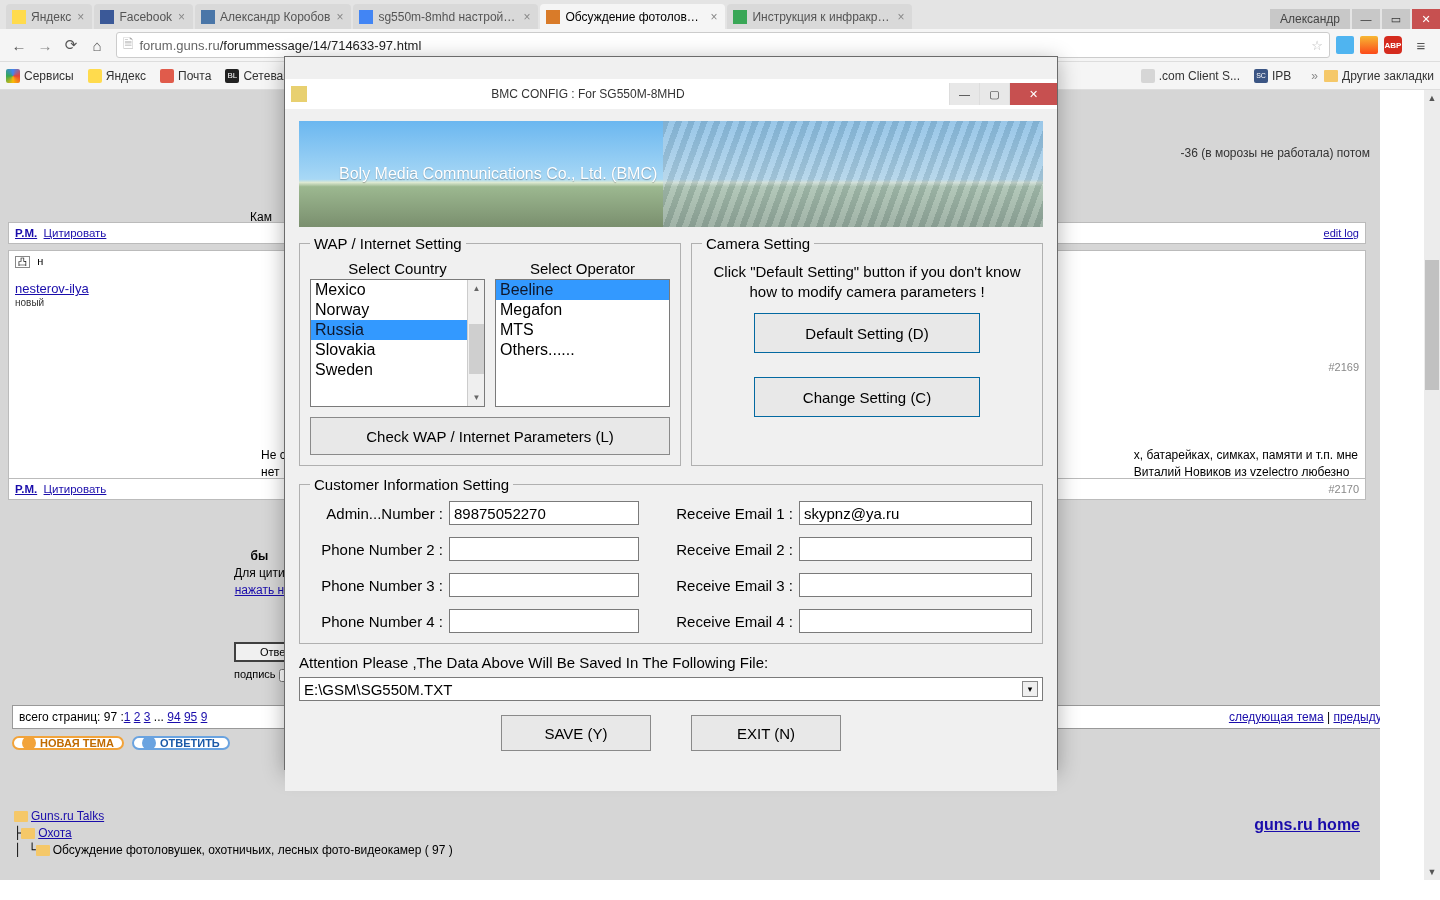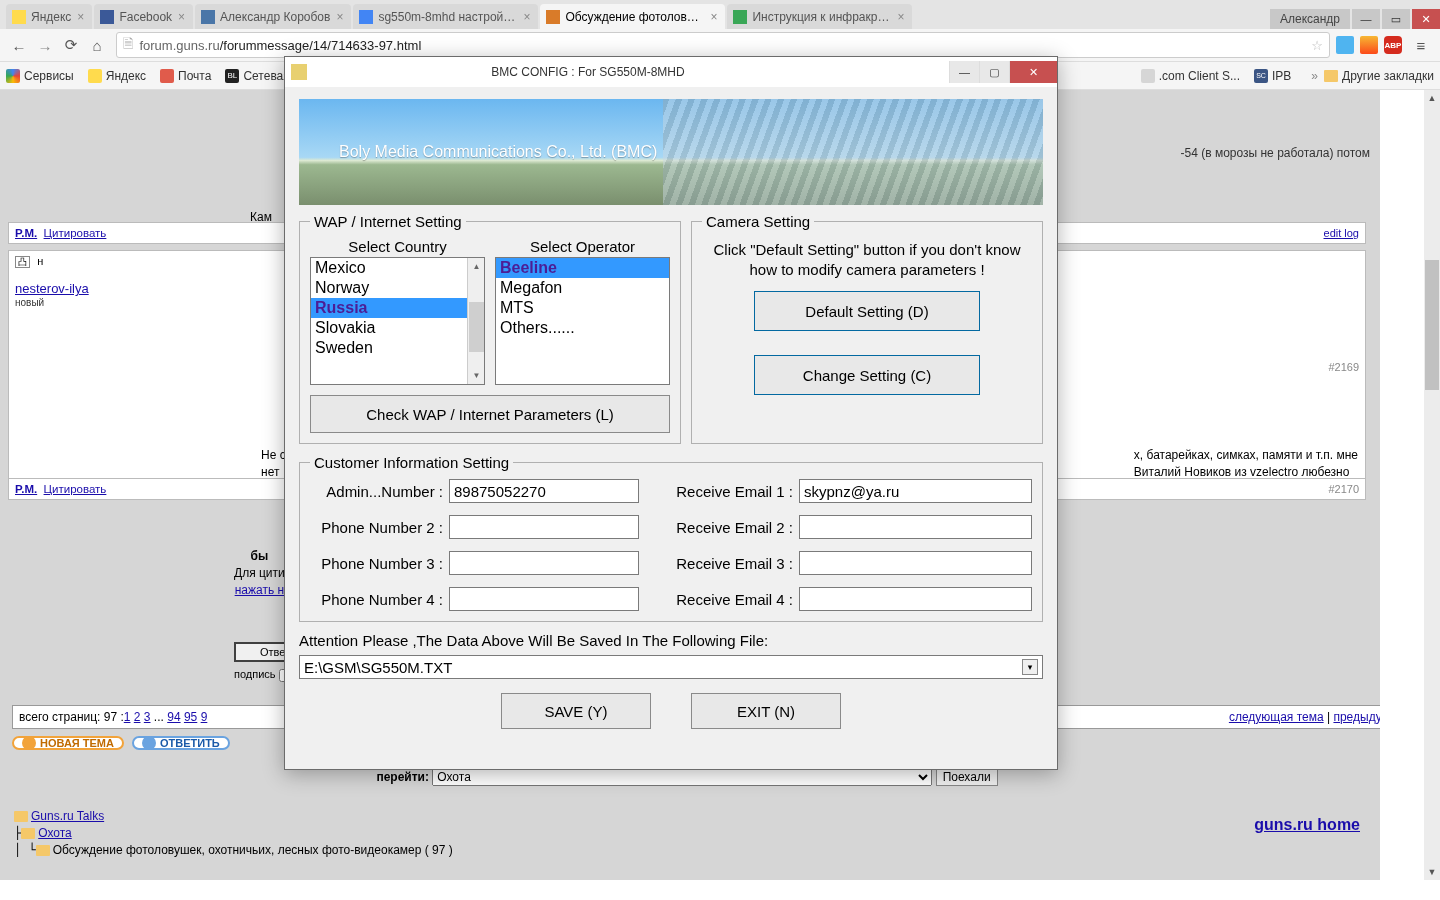--- a/index.html
+++ b/index.html
@@ -59,42 +59,42 @@
   .gotorow { text-align:center; padding:2px; font-size:12px; background:#d6d6d6;}
   .gotorow select { width:500px; font-size:12px;}
   .gotorow .gobtn { background:#f0f0f0; border:1px solid #888; padding:1px 6px; font-size:12px;}
 
   .footer { font-size:12px; padding:6px;}
   .tree { font-family: monospace, Tahoma; font-size:12px; line-height:1.4;}
   .folderi { display:inline-block; width:14px; height:11px; background:#f5c869; vertical-align:middle; margin-right:3px; border-radius:1px;}
 
   
   .appwin { position: absolute; left: 284px; top: 56px; width: 774px; height: 714px; background: #f0f0f0; border: 1px solid #6b6b6b; box-shadow: 0 4px 20px rgba(0,0,0,0.3); }
-  .titlebar { height: 30px; background: #fff; display: flex; align-items: center; font-size: 12px; color: #333; padding-left: 6px; }
+  .titlebar { height: 30px; background: #fff; display: flex; align-items: center; font-size: 12px; color: #333; padding-left: 6px; margin-top: 22px; }
   .titlebar .ttl { flex: 1; text-align: center; margin-left:-80px;}
   .titlebar .tico { width:16px; height:16px; background:#e8d070;}
   .wctl { width: 30px; height: 22px; display: flex; align-items: center; justify-content: center; font-size: 11px; border-left:1px solid #ddd; background:#e8e8e8;}
   .wctl.red { background: #c75050; color: #fff; width:48px;}
   .appbody { padding: 12px 14px; background: #f0f0f0; height: calc(100% - 30px); font-family: "Times New Roman", serif;}
 
   .banner { height: 106px; background: linear-gradient(to bottom, #6bb7f0 0%, #a8d8f5 55%, #dce9d2 58%, #9cb890 62%, #7a8f6e 100%); display:flex; align-items:center; padding-left:40px; color:#fff; font-size:16px; text-shadow:0 1px 1px rgba(0,0,0,.3); position:relative; overflow:hidden;}
   .banner .bld { position:absolute; right:0; top:0; width:380px; height:106px; background: repeating-linear-gradient(110deg, rgba(150,170,180,.5) 0 6px, rgba(200,215,225,.5) 6px 12px);}
   .banner .txt { position:relative; z-index:1;}
 
   .row2 { display:flex; gap:10px; margin-top:8px;}
   fieldset { border:1px solid #b0b0b0; padding:8px 10px 10px 10px; font-size:14px;}
   fieldset > legend { padding:0 4px; font-size:15px;}
   .fs-wap { flex: 0 0 382px;}
   .fs-cam { flex: 1;}
   .selrow { display:flex; gap:10px;}
   .selcol { flex:1; text-align:center;}
   .selcol .lbl { font-size:15px; margin-bottom:2px;}
   .lst { width:100%; height:128px; border:1px solid #7a7a7a; background:#fff; font-family:"Times New Roman", Tahoma; font-size:16px; text-align:left; overflow:hidden; position:relative;}
   .lst .opt { padding:0 4px; line-height:20px;}
-  .lst .opt.sel { background:#3399ff; color:#4c1d95;font-weight:bold;}
+  .lst .opt.sel { background:#3399ff; color:#0f172a;}
   .lst .sbv { position:absolute; right:0; top:0; width:17px; height:100%; background:#efefef; border-left:1px solid #ccc;}
   .lst .sbv .th { position:absolute; left:1px; width:15px; height:50px; top:44px; background:#cfcfcf;}
   .lst .sbv .ar { position:absolute; left:0; width:17px; height:17px; display:flex; align-items:center; justify-content:center; font-size:8px; color:#666;}
   .wbtn { width:100%; height:38px; border:1px solid #8a8a8a; background:#e8e8e8; font-size:15px; font-family:inherit; margin-top:10px;}
   .cambtn { width:226px; height:40px; border:1px solid #0369a1; background:#e8e8e8; font-size:15px; font-family:inherit; display:block; margin:12px auto;}
   .camtxt { text-align:center; font-size:15px; line-height:1.3; margin:2px 4px 6px 4px;}
 
   .fs-cust { margin-top:10px;}
   .grid { display:grid; grid-template-columns: 135px 190px 18px 130px 1fr; column-gap:4px; row-gap:12px; align-items:center; font-size:15px;}
   .grid .lblc { text-align:right; padding-right:2px;}
@@ -194,21 +194,21 @@
       <span>IPB</span>
     </div>
   <span style="margin:0 6px;color:#888;">»</span>
   <div class="other">
       <span class="folder"></span>
       <span>Другие закладки</span>
     </div>
 </div>
 
 <div class="page">
-  <div style="position:absolute; right:10px; top:56px; font-size:12px; color:#333; text-align:left;">-54 (в морозы не работала) потом</div>
+  <div style="position:absolute; right:10px; top:56px; font-size:12px; color:#333; text-align:left;">-36 (в морозы не работала) потом</div>
 
   <div style="position:absolute; left:250px; top:120px; font-size:12px;">Кам</div>
 
   <table style="position:absolute; left:8px; top:132px; width:1358px; border-collapse:collapse;" class="postblock">
     <tbody>
         <tr>
           <td class="col1"><span class="pm">P.M.</span>&nbsp;&nbsp;<span class="quote">Цитировать</span></td>
     <td class="mright"><a class="lnk">edit log</a></td>
         </tr>
   </tbody>

